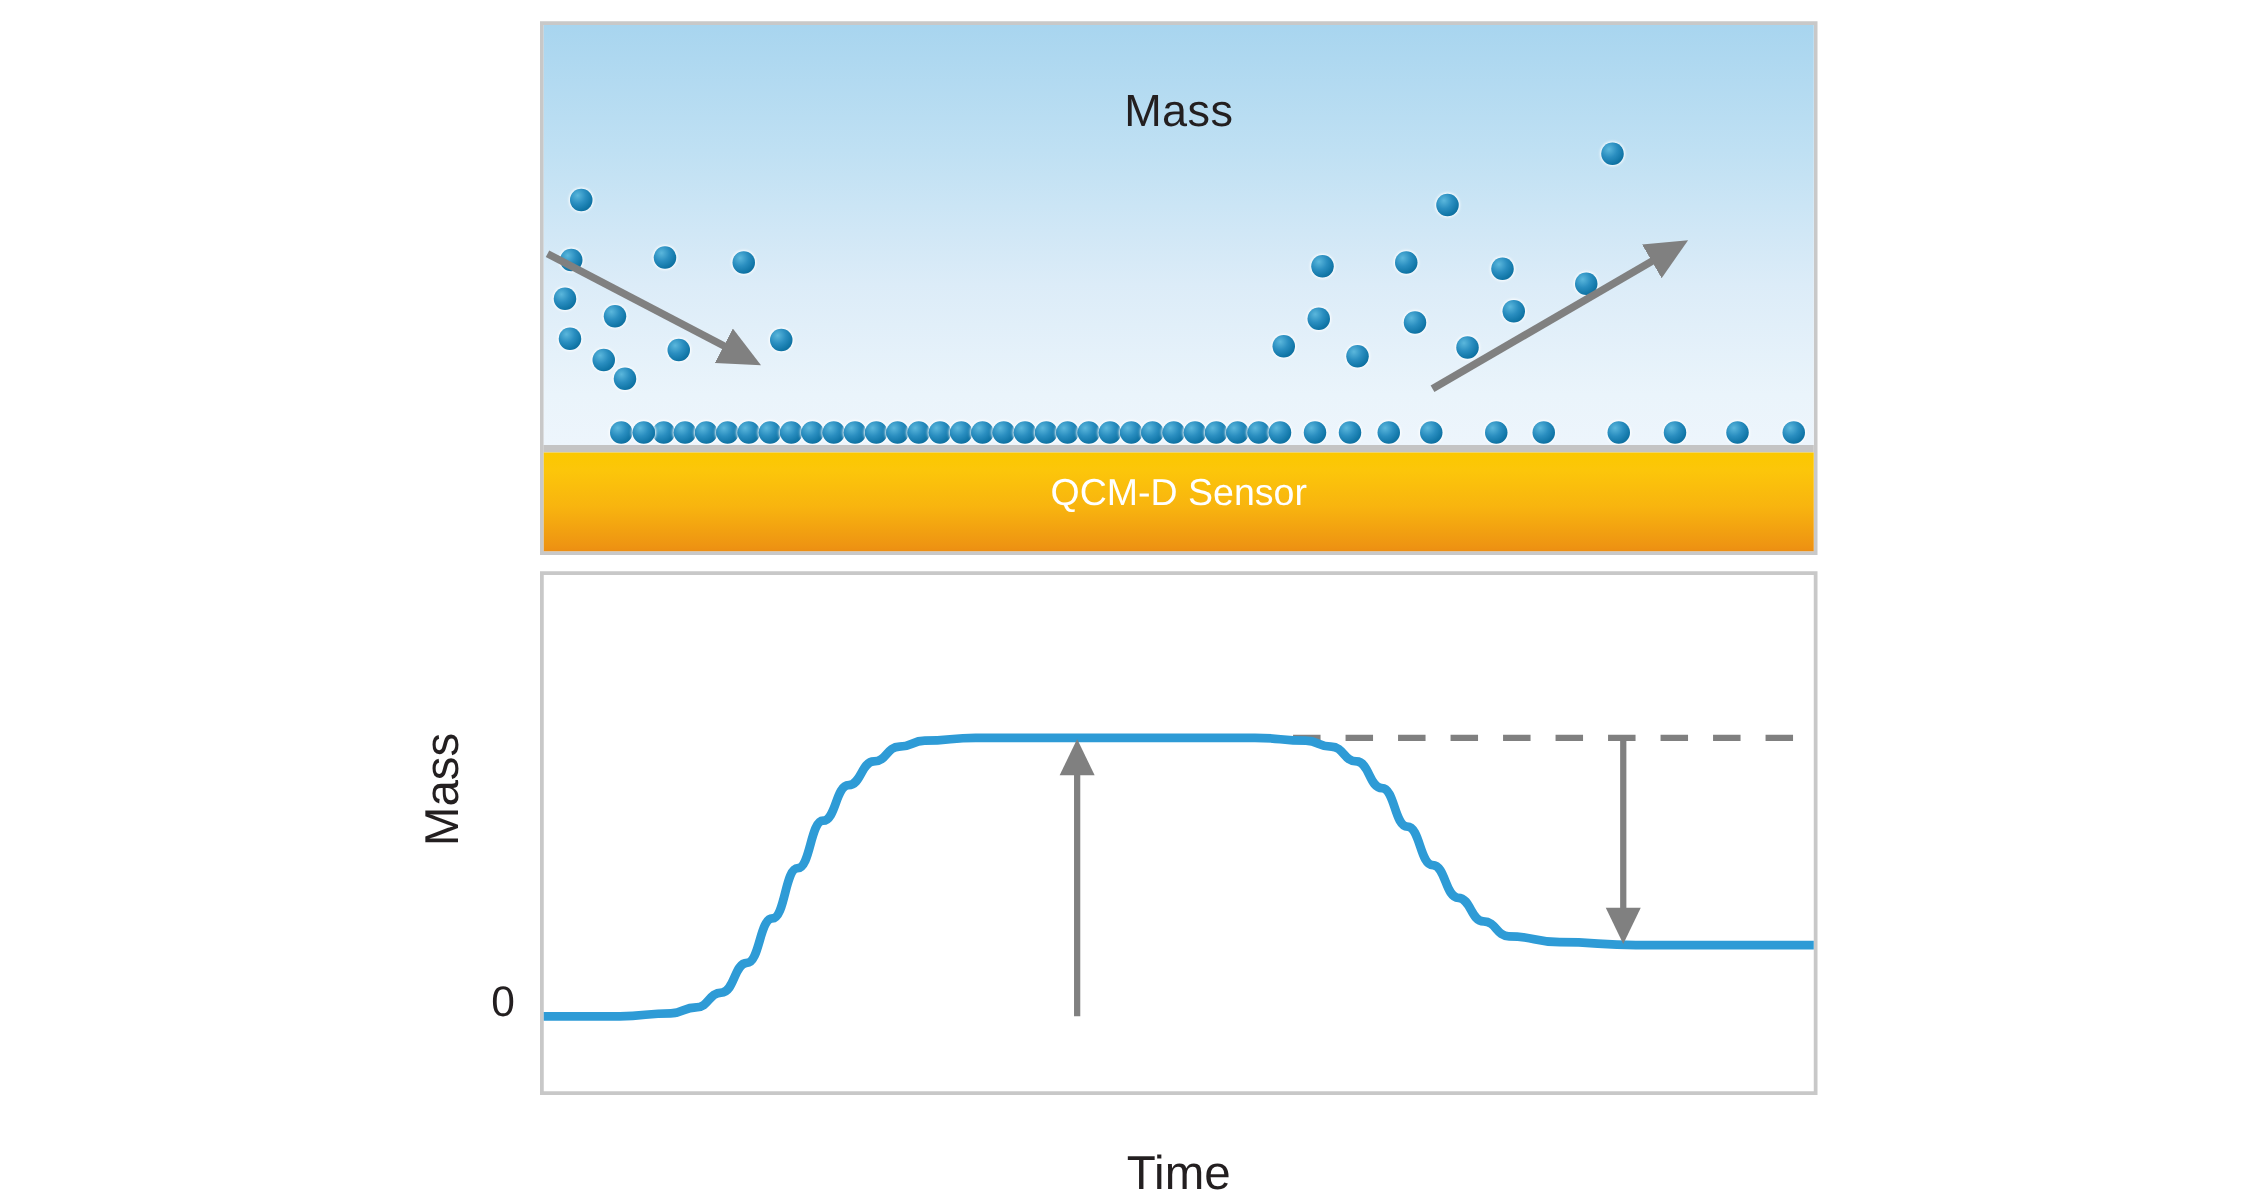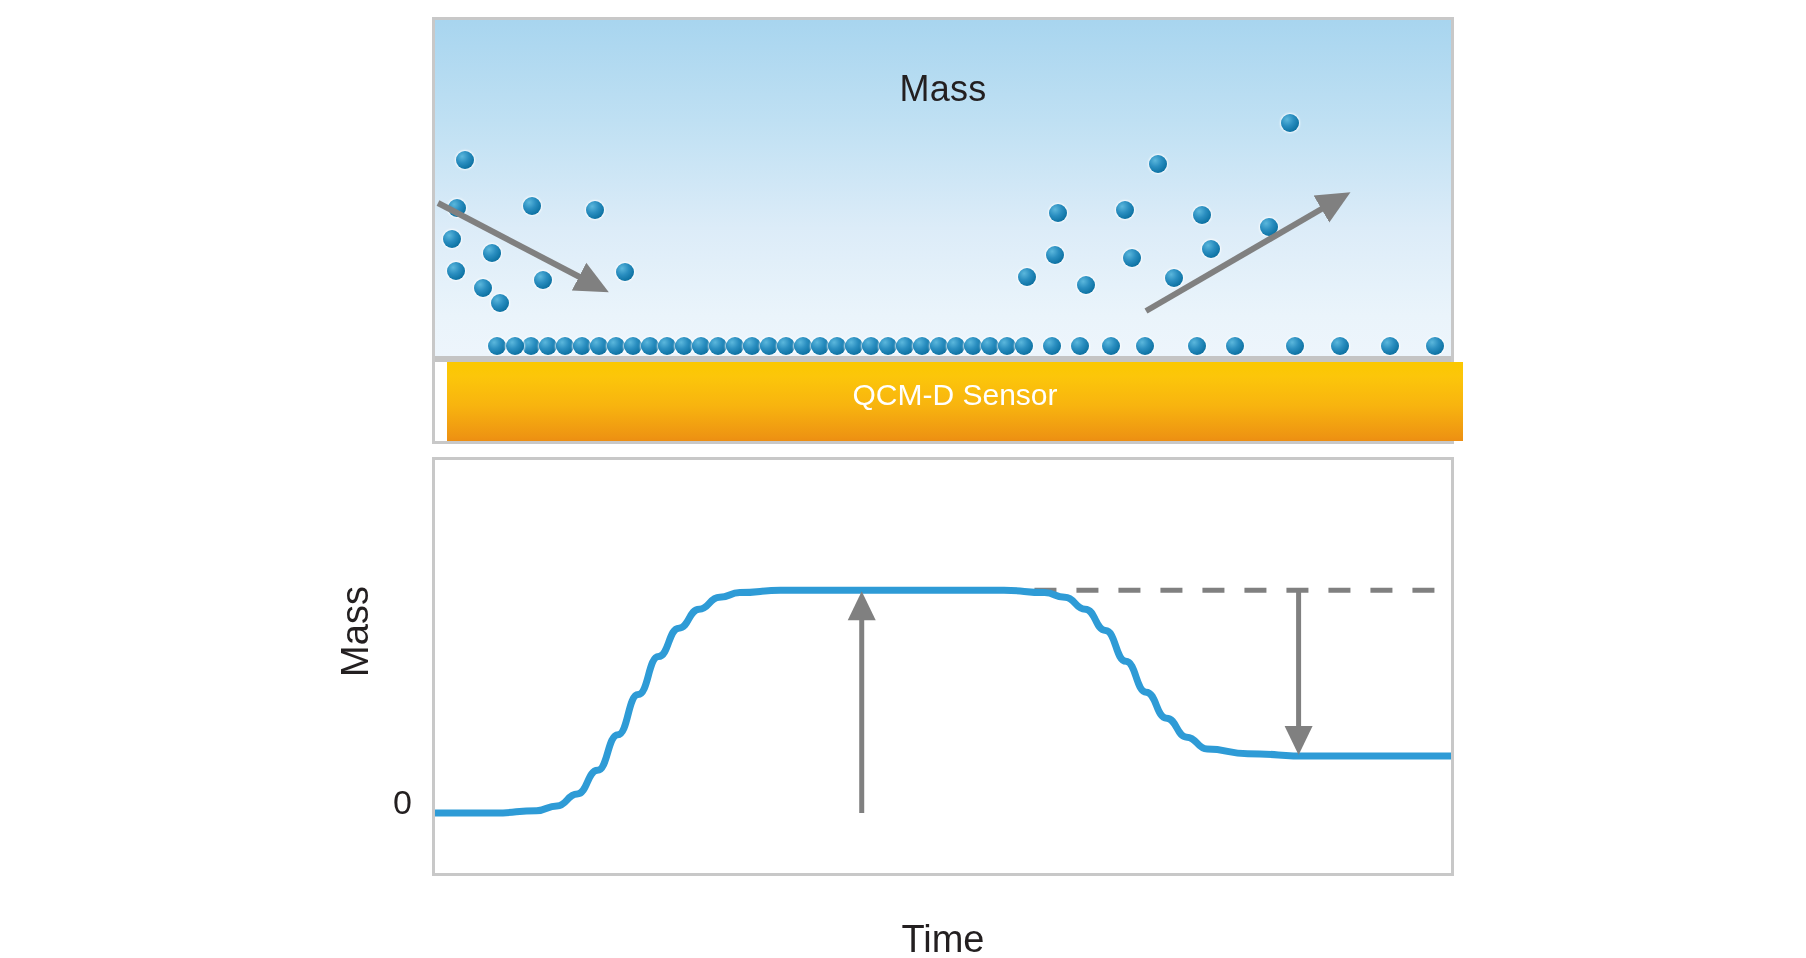--- a/index.html
+++ b/index.html
@@ -63,21 +63,20 @@
     background: #c4c4c4;
   }
 
   #sensor-bar {
     position: absolute;
     left: 0;
     top: 342px;
     width: 100%;
     height: 79px;
     background: linear-gradient(to bottom, #fbc800 0%, #fcc60a 18%, #f8b40f 55%, #ee9412 95%, #ec8e12 100%);
-    margin-left: 12px;
   }
 
   #sensor-label {
     position: absolute;
     left: 0;
     top: 16px;
     width: 100%;
     text-align: center;
     font-size: 30px;
     color: #ffffff;

